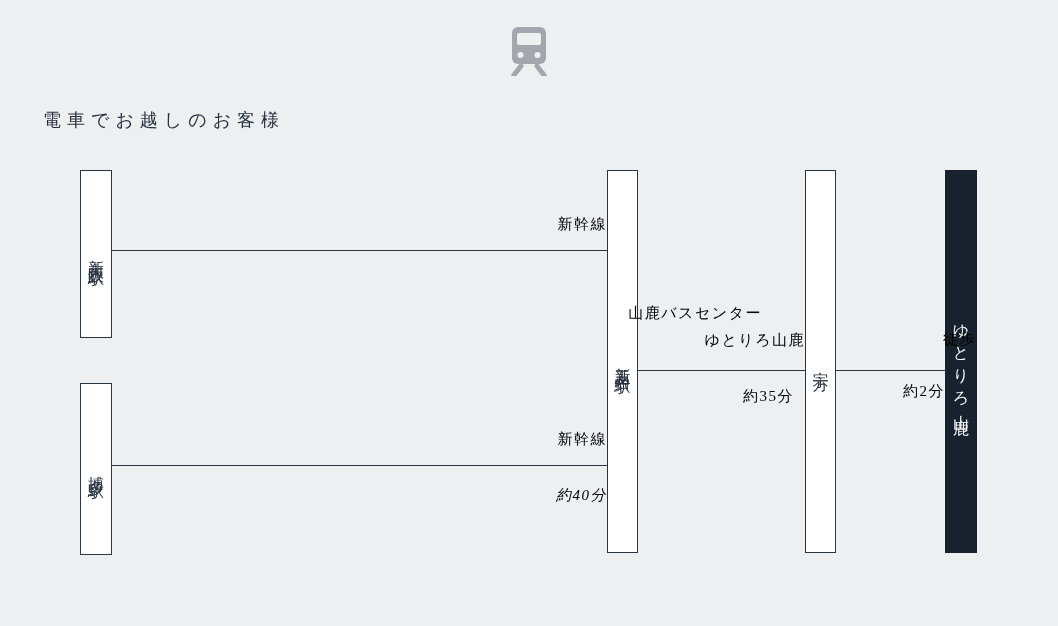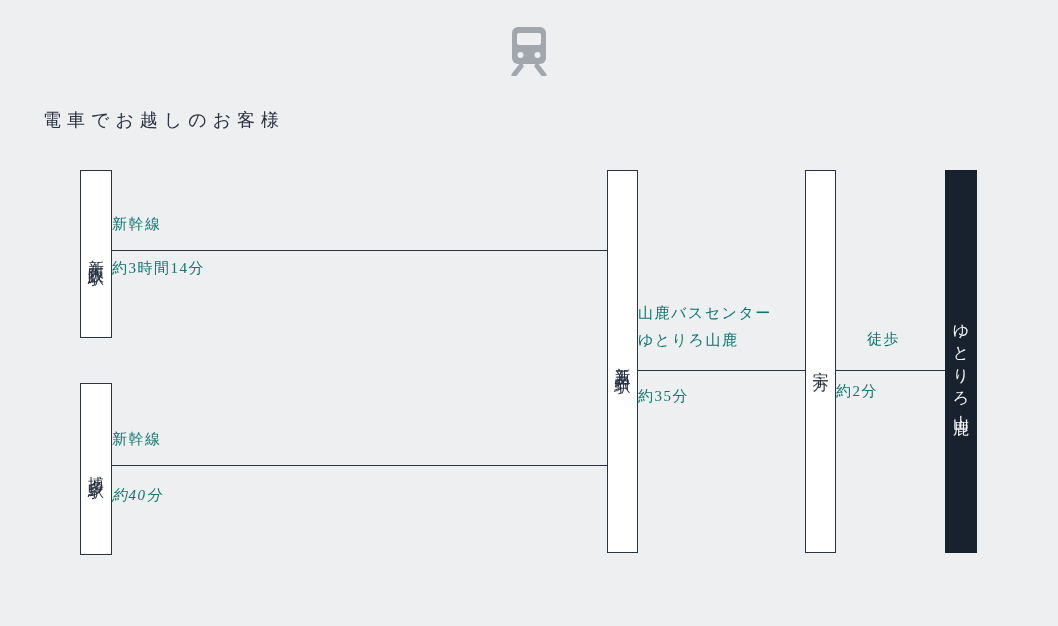--- a/index.html
+++ b/index.html
@@ -72,33 +72,33 @@
     background: #2a3542;
   }
   .line-osaka-tamana  { left: 112px; top: 250px; width: 495px; }
   .line-hakata-tamana { left: 112px; top: 465px; width: 495px; }
   .line-tamana-munakata { left: 638px; top: 370px; width: 167px; }
   .line-munakata-dest   { left: 836px; top: 370px; width: 109px; }
 
   
   .seg-label {
     position: absolute;
-    text-align: left;
+    text-align: right;
     font-size: 15px;
     letter-spacing: 1.5px;
-    color: #0f766e;
+    color: #000000;
     line-height: 1;
   }
   .lbl-seg0-method   { left: 112px; width: 495px; top: 217px; }
   .lbl-seg0-duration { left: 112px; width: 495px; top: 261px; }
   .lbl-seg1-method   { left: 112px; width: 495px; top: 432px; }
   .lbl-seg1-duration { left: 112px; width: 495px; top: 488px; font-style: italic; }
-  .lbl-seg2-method1  { left: 638px; width: 150px; top: 306px; }
+  .lbl-seg2-method1  { left: 612px; width: 150px; top: 306px; }
   .lbl-seg2-method2  { left: 638px; width: 167px; top: 333px; }
-  .lbl-seg2-duration { left: 638px; width: 189px; top: 389px; }
+  .lbl-seg2-duration { left: 605px; width: 189px; top: 389px; }
   .lbl-seg3-method   { left: 867px; width: 109px; top: 332px; }
   .lbl-seg3-duration { left: 836px; width: 109px; top: 384px; }
 </style>
 </head>
 <body>
 
 <div class="canvas">
 
   <div class="train-icon">
     <svg width="44" height="50" viewBox="0 0 44 50" xmlns="http://www.w3.org/2000/svg">
@@ -131,21 +131,20 @@
   <div class="station-box box-destination">
     <span class="v-text">ゆとりろ山鹿</span>
   </div>
 
   <div class="connector line-osaka-tamana"></div>
   <div class="connector line-hakata-tamana"></div>
   <div class="connector line-tamana-munakata"></div>
   <div class="connector line-munakata-dest"></div>
 
   <div class="seg-label lbl-seg0-method">新幹線</div>
-  <div class="seg-label lbl-seg0-duration">約3時間14分</div>
 
   <div class="seg-label lbl-seg1-method">新幹線</div>
   <div class="seg-label lbl-seg1-duration">約40分</div>
 
   <div class="seg-label lbl-seg2-method1">山鹿バスセンター</div>
   <div class="seg-label lbl-seg2-method2">ゆとりろ山鹿</div>
   <div class="seg-label lbl-seg2-duration">約35分</div>
 
   <div class="seg-label lbl-seg3-method">徒歩</div>
   <div class="seg-label lbl-seg3-duration">約2分</div>

